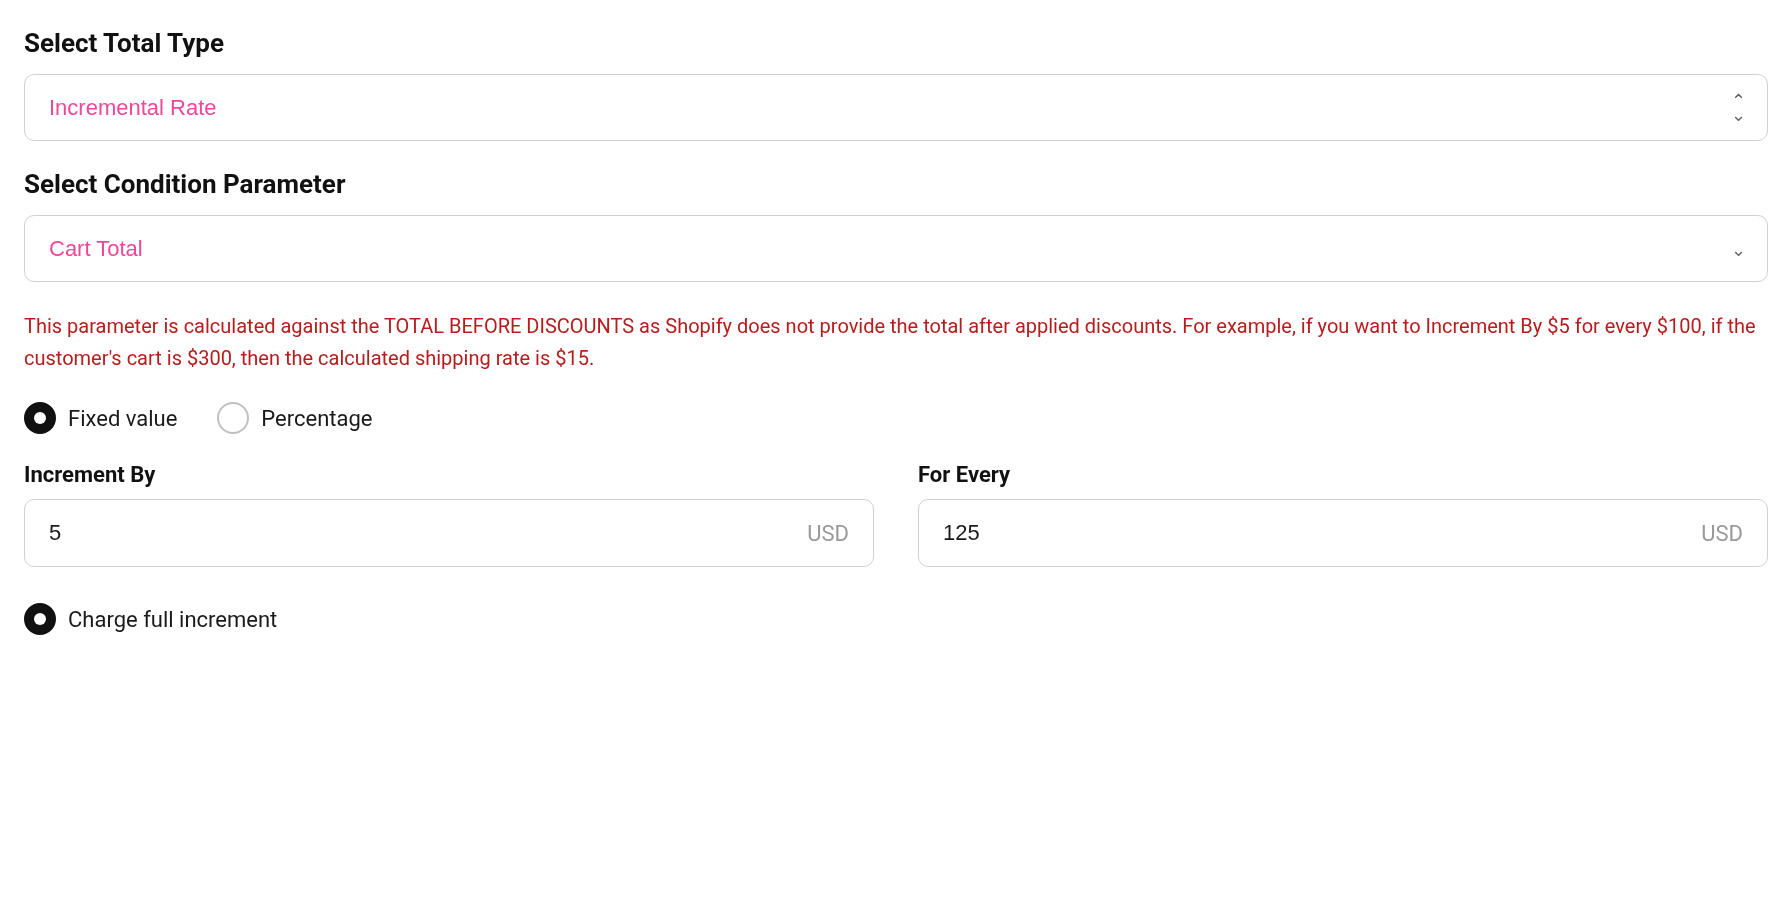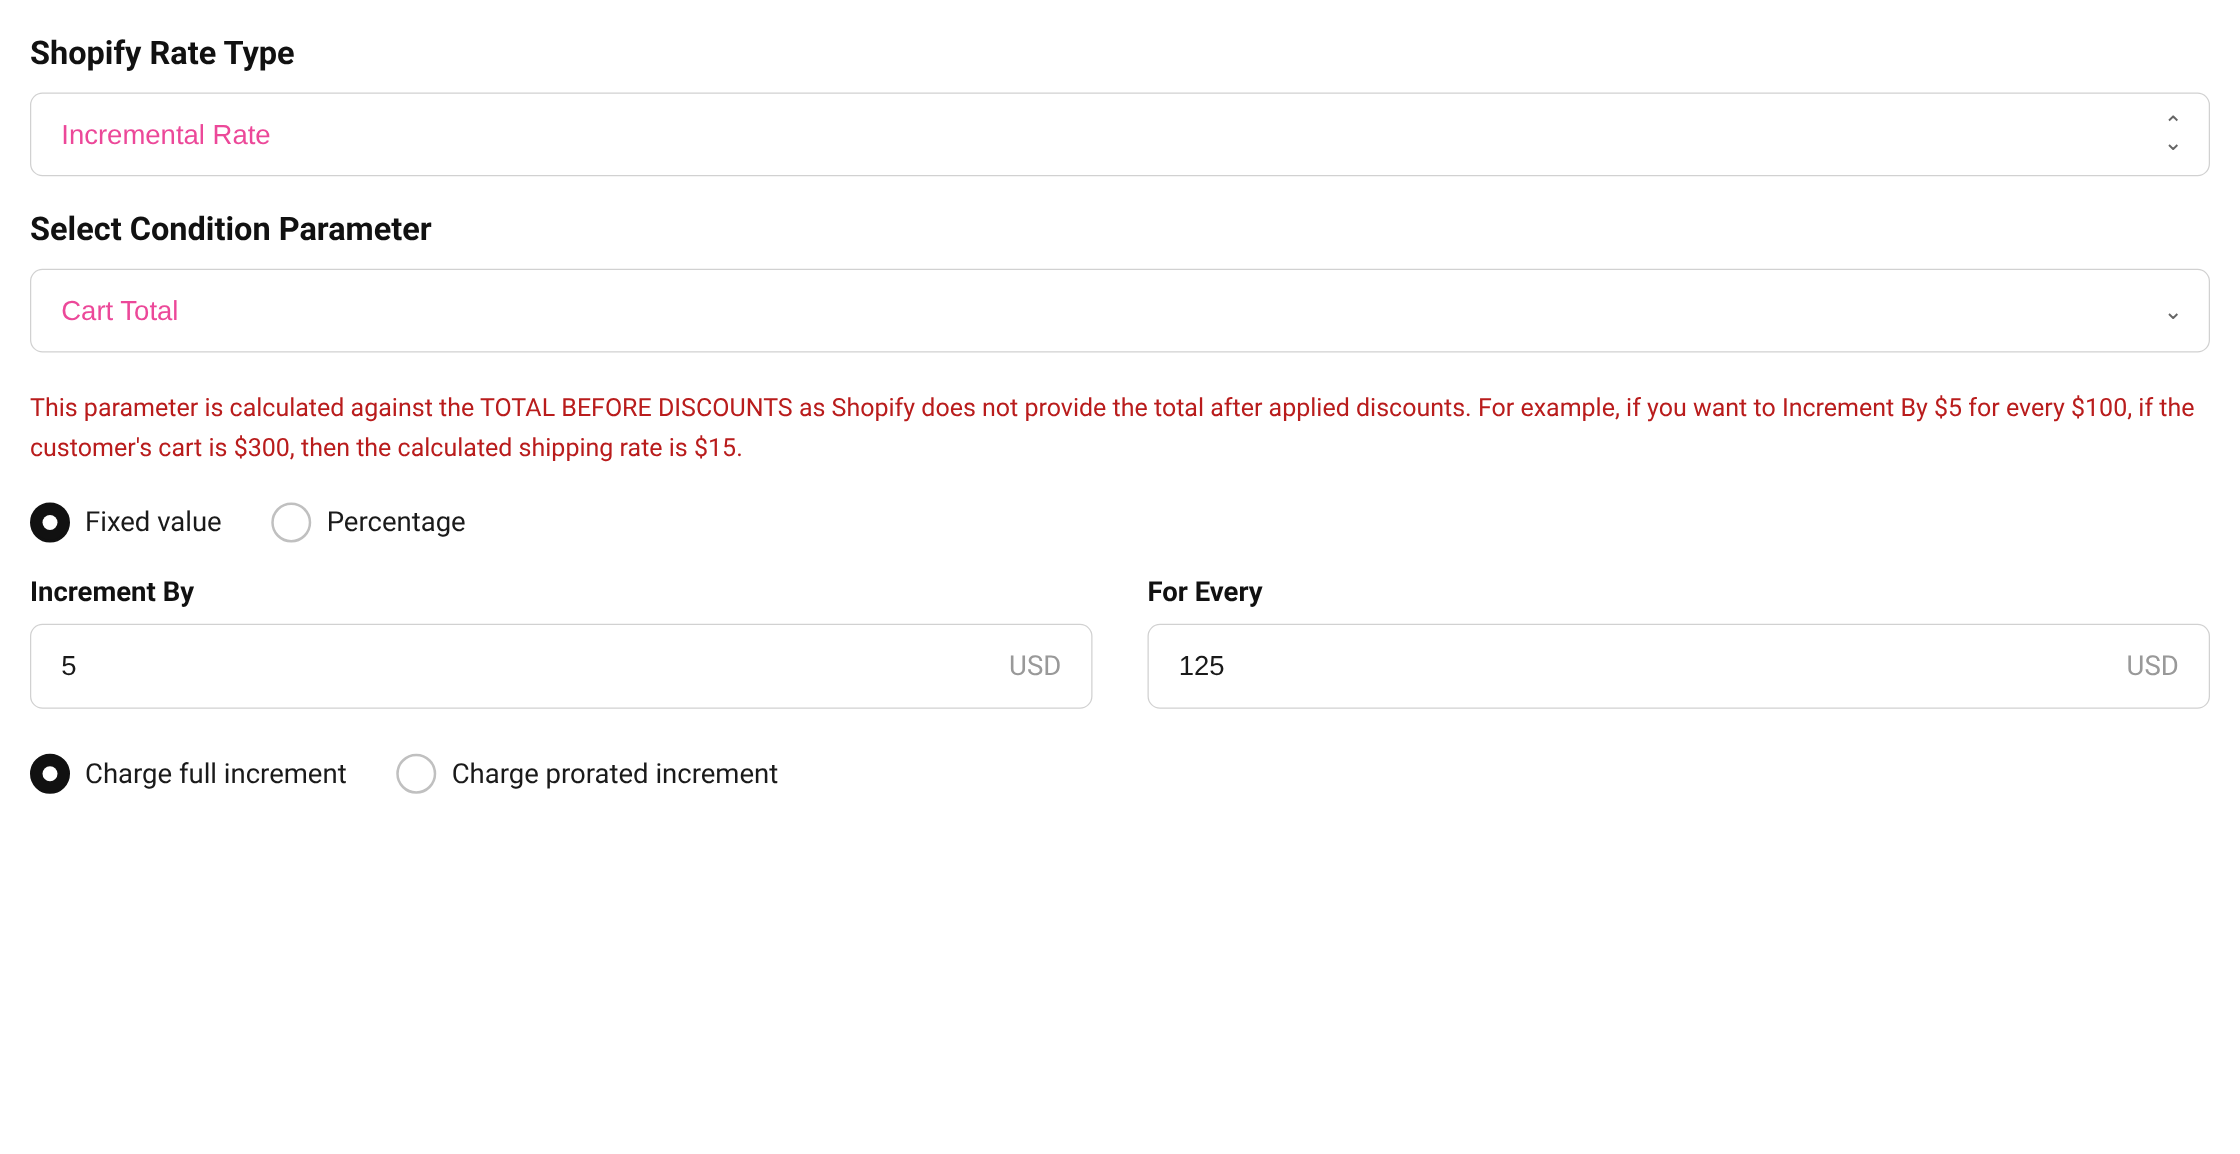--- a/index.html
+++ b/index.html
@@ -167,21 +167,21 @@
     .updown-icon::after {
       content: '⌄';
       display: block;
       line-height: 0.8;
     }
   </style>
 </head>
 <body>
 
 <div>
-  <h2 class="section-title">Shopify Rate Type</h2>
+  <h2 class="section-title">Select Total Type</h2>
 
   <div class="select-wrapper">
     <select class="select-box"><option>Incremental Rate</option><option>Flat Rate</option><option>Free Shipping</option></select>
     <div class="select-icon">
       <div class="updown-icon"></div>
     </div>
   </div>
 </div>
 
 <div>
@@ -224,17 +224,13 @@
     </div>
   </div>
 </div>
 
 <div class="bottom-radio-group">
   <label class="custom-radio">
     <div class="radio-circle checked"></div>
     <span class="radio-text">Charge full increment</span>
   </label>
 
-  <label class="custom-radio">
-    <div class="radio-circle unchecked"></div>
-    <span class="radio-text">Charge prorated increment</span>
-  </label>
 </div>
 
 </body></html>

